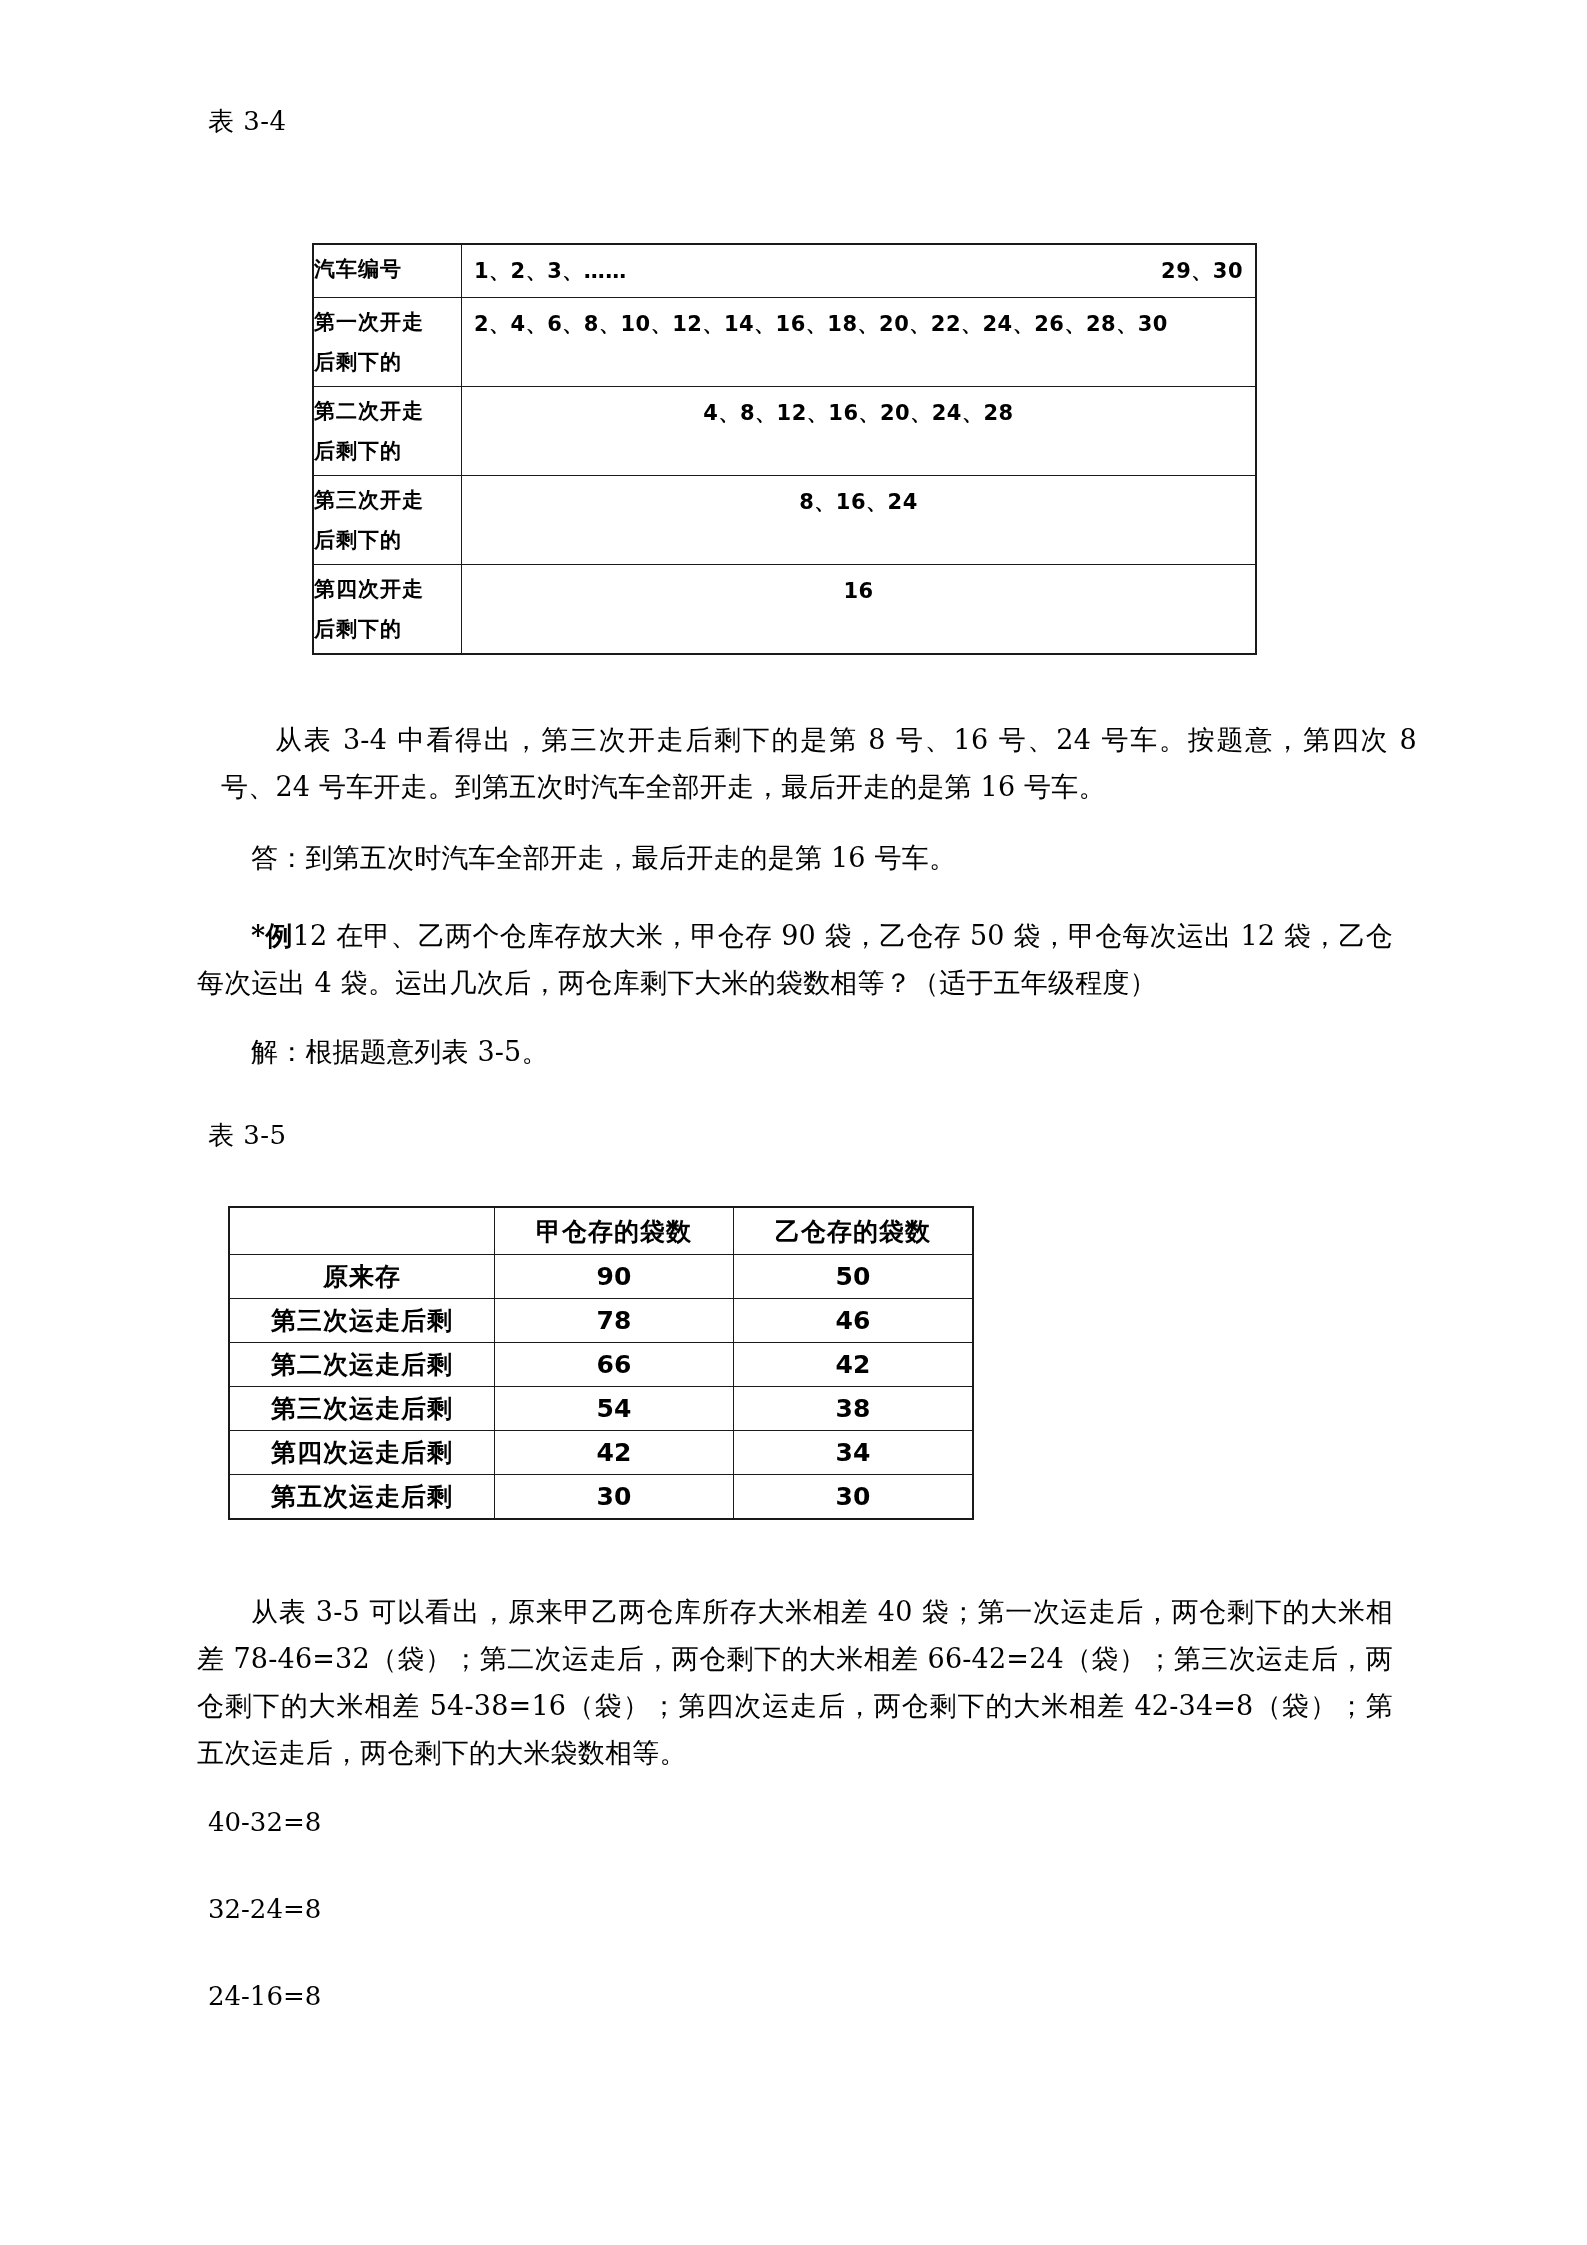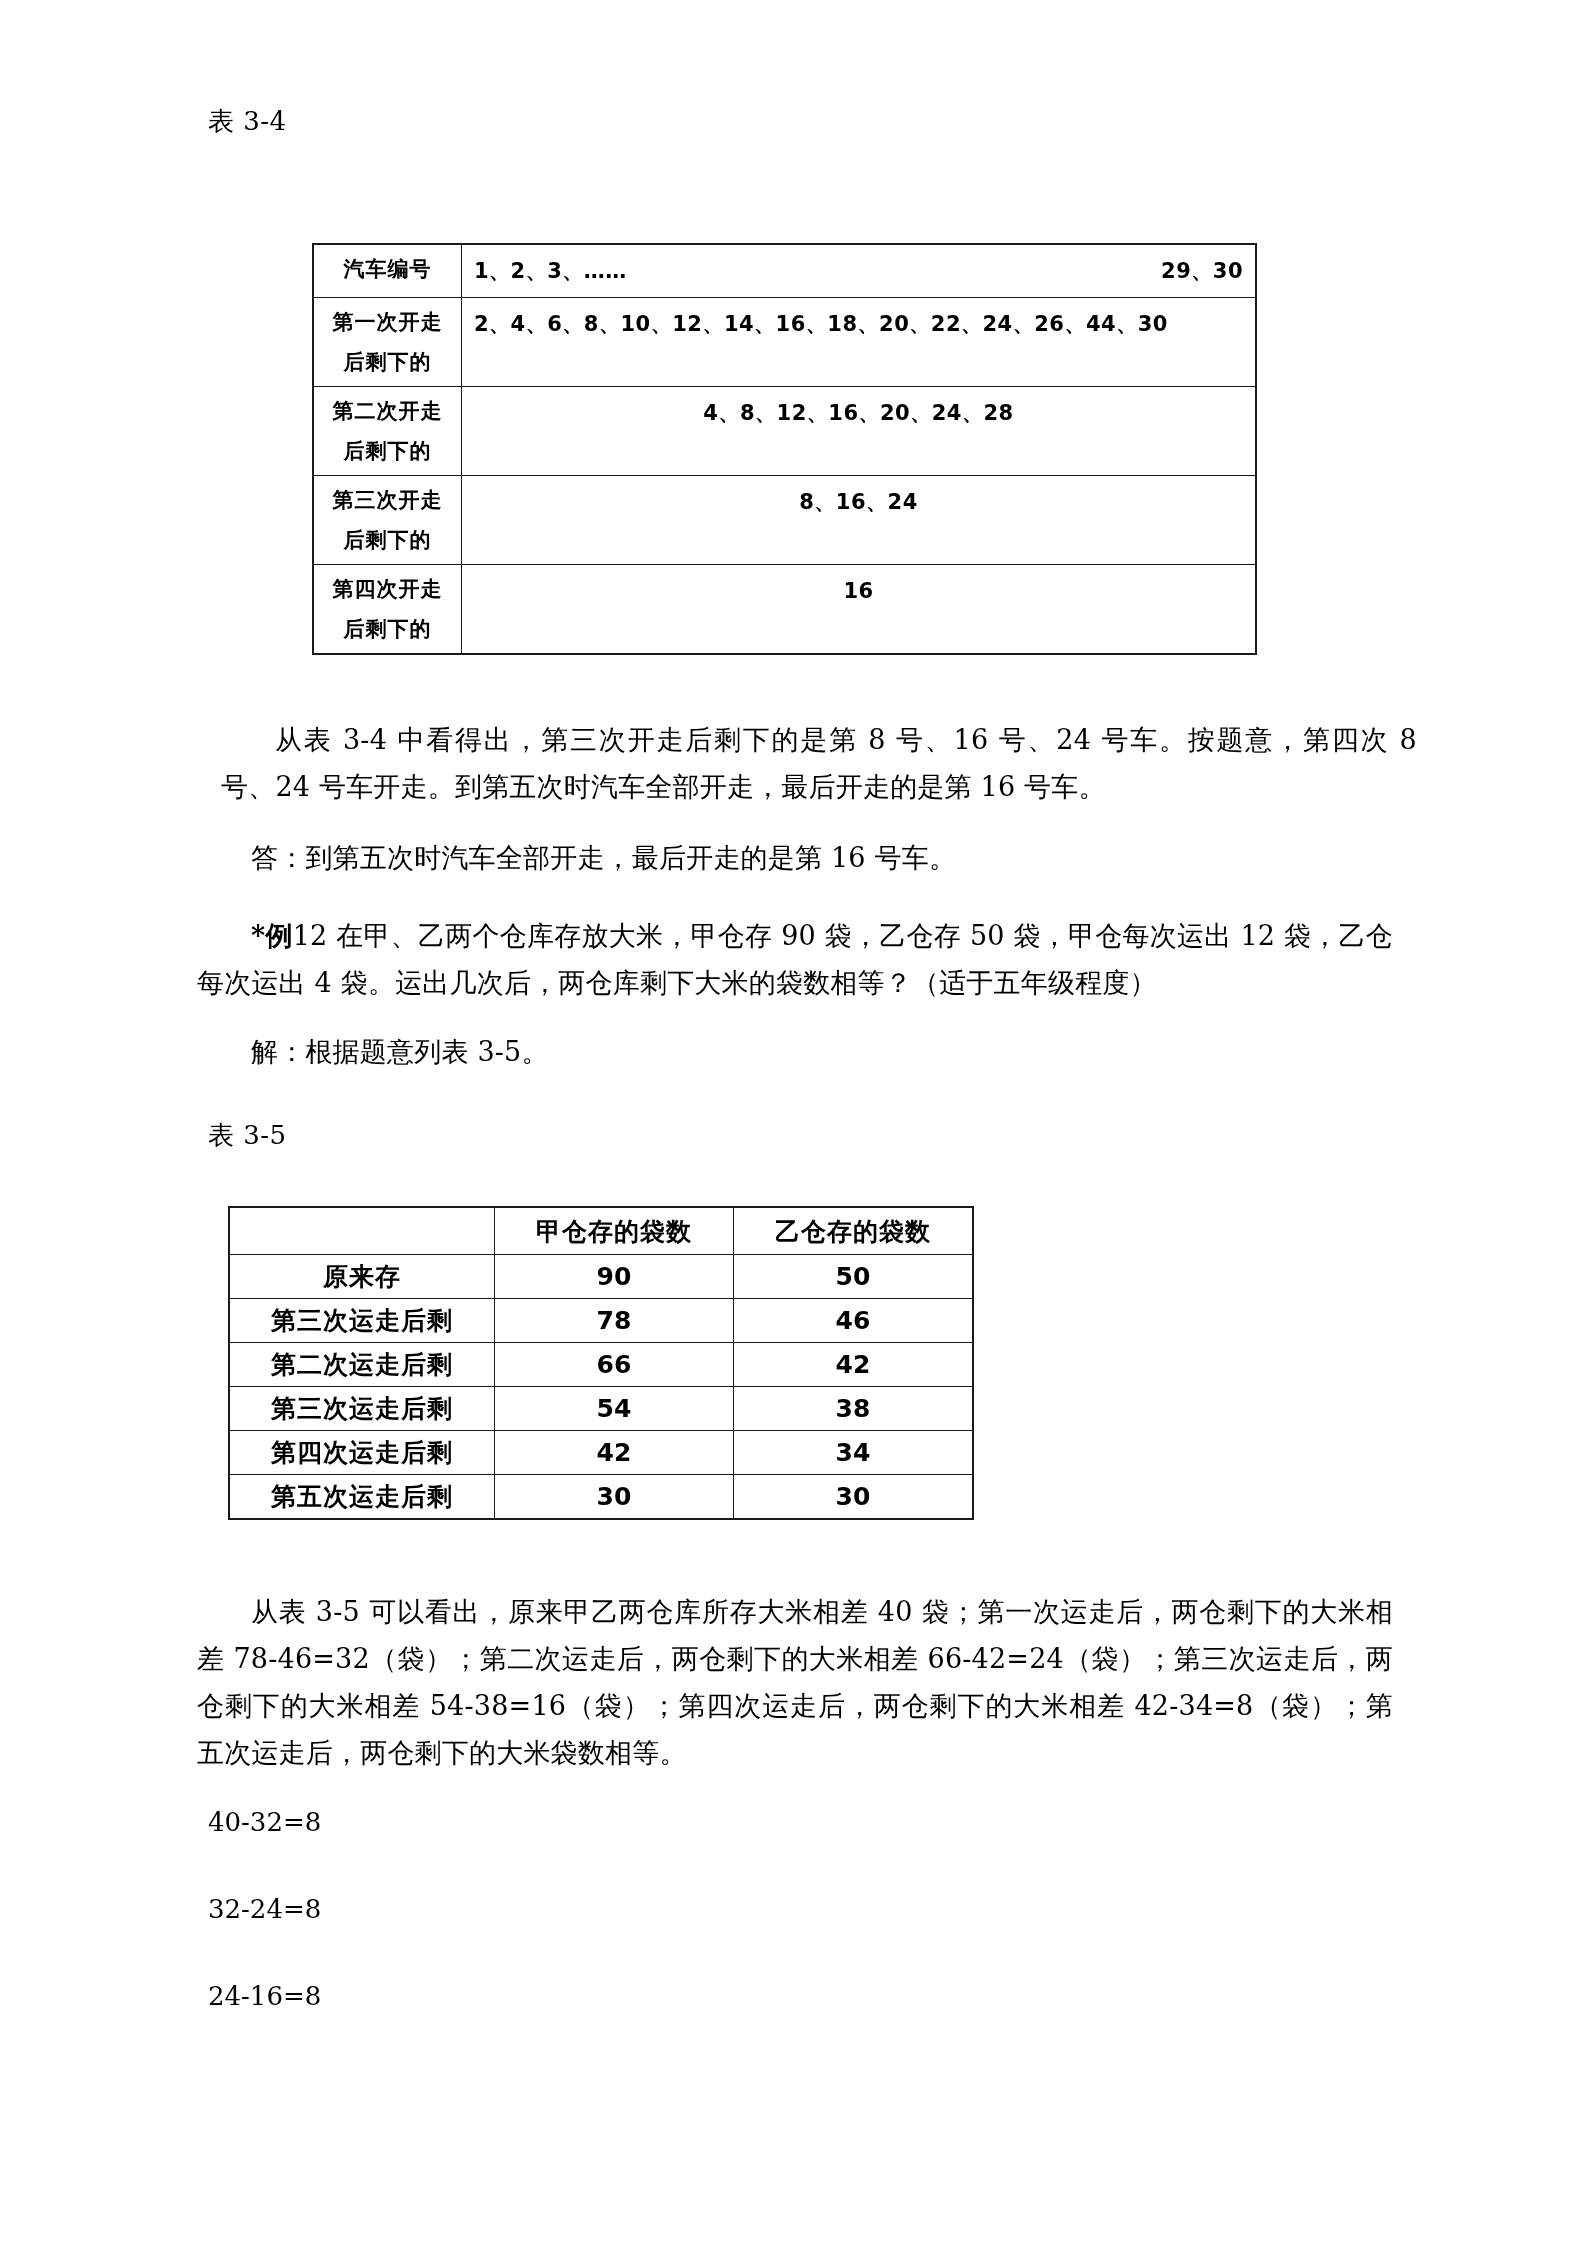--- a/index.html
+++ b/index.html
@@ -67,21 +67,21 @@
   }
   .tbl34 td {
     border: 1px solid #1a1a1a;
     padding: 0;
     vertical-align: top;
     font-size: 21px;
     font-family: "DejaVu Sans", "Liberation Sans", sans-serif;
   }
   .tbl34 .lab {
     width: 147px;
-    text-align: center;
+    text-align: left;
     font-weight: 700;
     letter-spacing: 1px;
     line-height: 40px;
     padding: 4px 0 4px 0;
   }
   .tbl34 .lab .l2 { display:block; }
   .tbl34 .val {
     padding: 6px 12px 6px 12px;
     font-weight: 700;
     letter-spacing: 0.5px;
@@ -140,21 +140,21 @@
             <span>1、2、3、……</span>
             <span>29、30</span>
           </div>
         </td>
       </tr>
       <tr class="r2">
         <td class="lab">
           <span class="l1">第一次开走</span>
           <span class="l2">后剩下的</span>
         </td>
-        <td class="val">2、4、6、8、10、12、14、16、18、20、22、24、26、44、30</td>
+        <td class="val">2、4、6、8、10、12、14、16、18、20、22、24、26、28、30</td>
       </tr>
       <tr class="r2">
         <td class="lab">
           <span class="l1">第二次开走</span>
           <span class="l2">后剩下的</span>
         </td>
         <td class="val center">4、8、12、16、20、24、28</td>
       </tr>
       <tr class="r2">
         <td class="lab">

